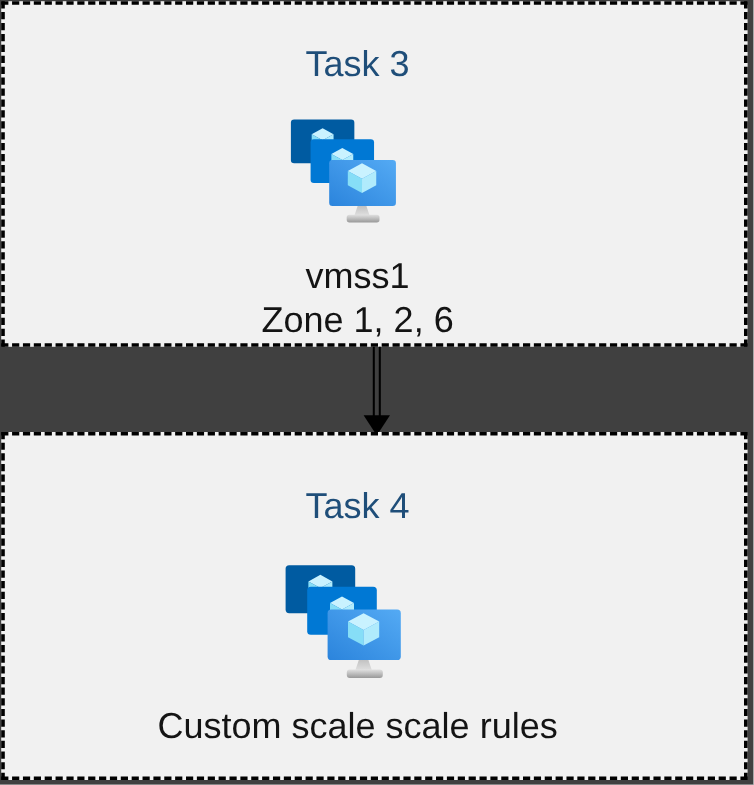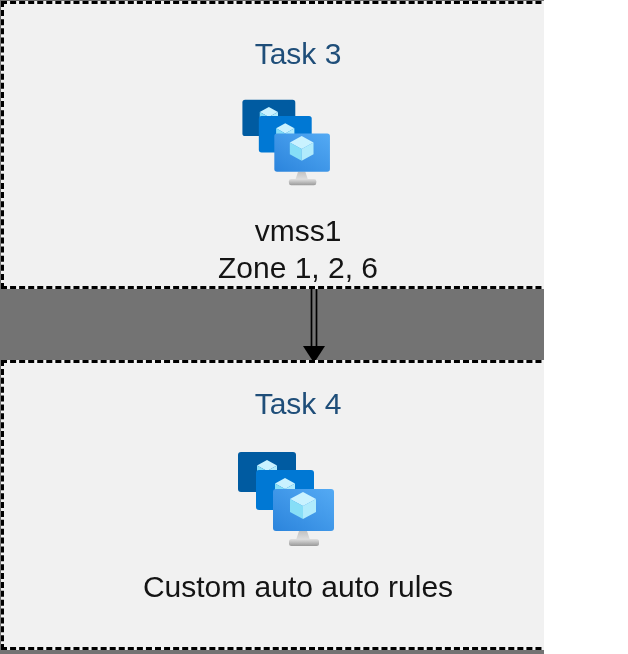--- a/index.html
+++ b/index.html
@@ -3,23 +3,23 @@
 <meta charset="utf-8">
 <style>
   html, body {
     margin: 0;
     padding: 0;
     background: #ffffff;
     font-family: "Liberation Sans", sans-serif;
   }
   .canvas {
     position: relative;
-    width: 544px;
+    width: 628px;
     height: 654px;
-    background: #737373;
+    background: #404040;
     overflow: hidden;
   }
   .task-box {
     position: absolute;
     left: 1px;
     width: 622px;
     box-sizing: border-box;
     background: var(--box-bg, #F1F1F1);
     border: 3px dashed var(--border-black, #000000);
   }
@@ -33,21 +33,21 @@
     align-items: center;
     transform: translateX(-14px);
   }
   .task-title {
     font-size: 30px;
     line-height: 37px;
     color: var(--title-blue, #1F4E79);
     white-space: nowrap;
   }
   .top .task-title { margin-top: 31px; }
-  .bottom .task-title { margin-top: 22px; }
+  .bottom .task-title { margin-top: 41px; }
   .vmss-icon {
     width: 112px;
     height: 102px;
     transform: translateX(-10px);
   }
   .top .vmss-icon { margin-top: 24px; }
   .bottom .vmss-icon { margin-top: 26px; }
   .caption {
     text-align: center;
     font-size: 30px;
@@ -132,18 +132,18 @@
     <polygon points="3,60 25,60 14,77" style="fill:var(--arrow-black,#000)"></polygon>
   </svg>
 
   <div class="task-box bottom">
     <div class="box-content">
       <div class="task-title">Task 4</div>
       <svg class="vmss-icon" viewBox="0 0 112 102">
         <use href="#vmss-icon-def"></use>
       </svg>
       <div class="caption">
-        <div>Custom auto auto rules</div>
+        <div>Custom scale scale rules</div>
       </div>
     </div>
   </div>
 
 </div>
 
 </body></html>

